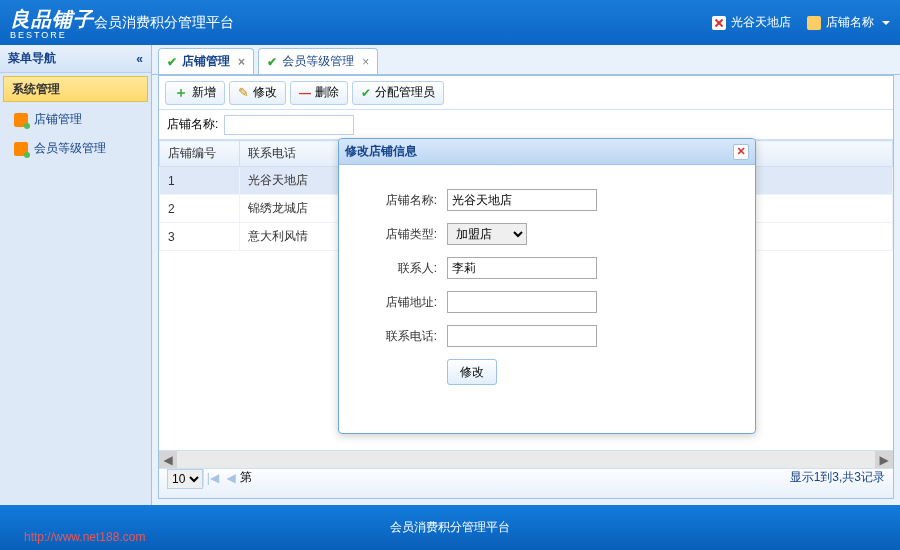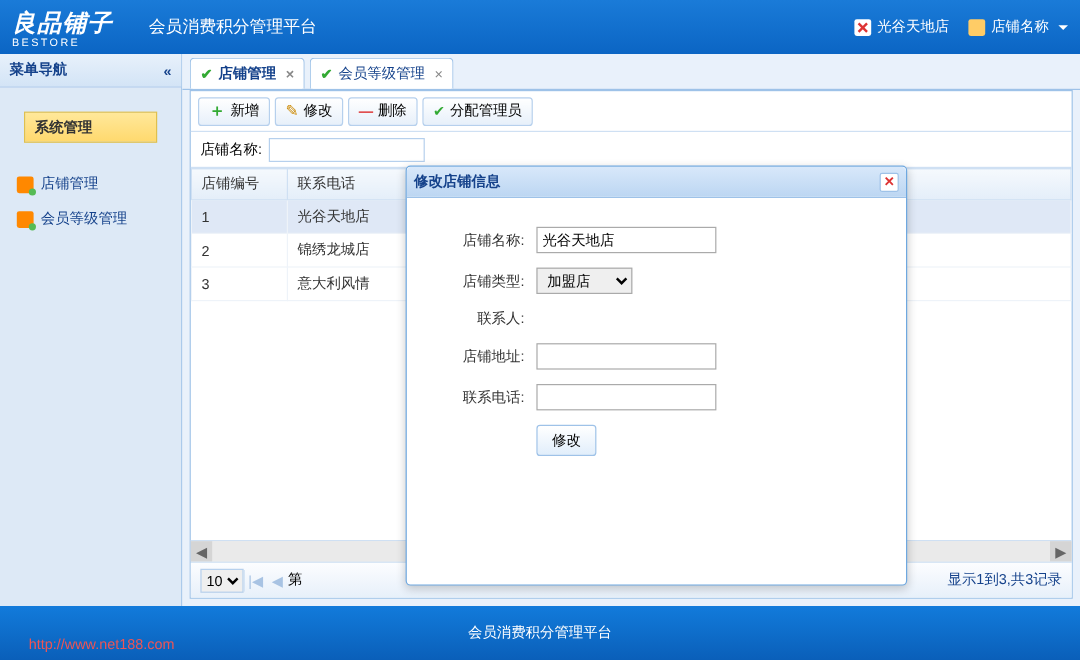--- a/index.html
+++ b/index.html
@@ -1,35 +1,35 @@
 <!DOCTYPE html>
 <html><head>
 <meta charset="utf-8">
 <style>
 *{box-sizing:border-box;font-family:"Microsoft YaHei",Arial,sans-serif;font-size:12px}
 body{margin:0;width:900px;height:550px;overflow:hidden;background:#fff;position:relative}
 .topbar{height:45px;background:linear-gradient(#1a7bd8,#0b65c4);display:flex;align-items:center;color:#fff;padding:0 10px}
 .logo{font-size:20px;font-weight:bold;font-style:italic;letter-spacing:1px}
 .logo-sub{font-size:9px;letter-spacing:2px;margin-top:-3px}
-.logo-box{display:flex;flex-direction:column;margin-right:30px}
+.logo-box{display:flex;flex-direction:column;}
 .app-title{font-size:14px;margin-right:18px}
 .top-spacer{flex:1}
 .top-action{display:flex;align-items:center;gap:5px;margin-left:16px;cursor:pointer}
 .ic{display:inline-block;width:14px;height:14px;border-radius:2px}
 .ic-closeall{background:#fff;position:relative}
 .ic-closeall::before,.ic-closeall::after{content:"";position:absolute;left:2px;top:6px;width:10px;height:2px;background:#d33}
 .ic-closeall::before{transform:rotate(45deg)}
 .ic-closeall::after{transform:rotate(-45deg)}
 .ic-user{background:#fc6}
 .caret{width:0;height:0;border-left:4px solid transparent;border-right:4px solid transparent;border-top:4px solid #fff;margin-left:3px}
 .body{display:flex;height:460px}
 .sidebar{width:152px;background:#dde9f6;border-right:1px solid #9ec2e8}
 .side-head{height:28px;background:linear-gradient(#e8f1fb,#d3e4f6);border-bottom:1px solid #b6d0ed;display:flex;align-items:center;justify-content:space-between;padding:0 8px;font-weight:bold;color:#15428b}
 .collapse{color:#15428b;font-weight:bold}
-.side-group{height:26px;background:linear-gradient(#ffe89a,#ffd96e);border:1px solid #e0c04d;margin:20px;display:flex;align-items:center;padding:4px 8px;font-weight:bold;color:#333}
+.side-group{height:26px;background:linear-gradient(#ffe89a,#ffd96e);border:1px solid #e0c04d;margin:3px;display:flex;align-items:center;padding:4px 8px;font-weight:bold;color:#333}
 .side-item{display:flex;align-items:center;gap:6px;padding:6px 14px;color:#15428b;cursor:pointer}
 .ic-node{width:14px;height:14px;background:#f80;border-radius:2px;position:relative}
 .ic-node::after{content:"";position:absolute;width:6px;height:6px;background:#5b5;border-radius:50%;right:-2px;bottom:-2px}
 .main{flex:1;background:#e9f1fb;display:flex;flex-direction:column}
 .tabs{height:30px;display:flex;align-items:flex-end;padding:4px 6px 0;gap:4px;background:#e9f1fb;border-bottom:1px solid #9ec2e8}
 .tab{height:26px;background:#fff;border:1px solid #9ec2e8;border-bottom:none;border-radius:4px 4px 0 0;display:flex;align-items:center;padding:0 8px;gap:5px;color:#15428b}
 .tab.active{font-weight:bold}
 .ic-check{color:#3a3;font-weight:bold}
 .tab-x{color:#888;margin-left:3px;cursor:pointer}
 .content{flex:1;background:#fff;margin:0 6px 6px;border:1px solid #9ec2e8;display:flex;flex-direction:column;position:relative}
@@ -42,27 +42,27 @@
 .searchrow{height:30px;display:flex;align-items:center;gap:6px;padding:0 8px;border-bottom:1px solid #cfe0f3}
 .searchrow input{height:20px;border:1px solid #b6d0ed;width:130px;padding:0 4px}
 .grid{flex:1;overflow:hidden}
 .grid table{width:100%;border-collapse:collapse}
 .grid th{background:linear-gradient(#f5f9fd,#e4eef9);border:1px solid #cfe0f3;height:26px;text-align:left;padding:0 8px;color:#333;font-weight:normal}
 .grid td{border:1px solid #eef3f9;height:28px;padding:0 8px;color:#333}
 .grid tr.sel td{background:#dfe8f6}
 .hscroll{height:18px;background:#eaeaea;display:flex;border-top:1px solid #cfe0f3}
 .hsl,.hsr{width:18px;background:#d5d5d5;display:flex;align-items:center;justify-content:center;color:#666}
 .hstrack{flex:1;background:#eaeaea}
-.pager{height:30px;border-top:1px solid #cfe0f3;display:flex;align-items:center;padding:0 8px;gap:0;background:linear-gradient(#fcfdff,#e7f0fa)}
+.pager{height:30px;border-top:1px solid #cfe0f3;display:flex;padding:0 8px;gap:0;background:linear-gradient(#fcfdff,#e7f0fa)}
 .pager select{height:20px;border:1px solid #b6d0ed}
 .psep{width:1px;height:18px;background:#cfe0f3}
 .pbtn{width:18px;height:18px;color:#a8c3e3;cursor:pointer;display:flex;align-items:center;justify-content:center}
 .pinfo{margin-left:auto;color:#15428b}
 .footer{height:45px;background:linear-gradient(#127bdb,#0a5fb9);display:flex;align-items:center;justify-content:center;color:#fff;font-size:13px}
-.modal{position:absolute;left:338px;top:138px;width:418px;height:350px;background:#fff;border:1px solid #6ea8e0;border-radius:4px;z-index:10;box-shadow:0 2px 8px rgba(0,0,0,.2)}
+.modal{position:absolute;left:338px;top:138px;width:418px;height:296px;background:#fff;border:1px solid #6ea8e0;border-radius:4px;z-index:10;box-shadow:0 2px 8px rgba(0,0,0,.2)}
 .modal-head{height:26px;background:linear-gradient(#d8e8fa,#bcd6f2);border-bottom:1px solid #9ec2e8;display:flex;align-items:center;justify-content:space-between;padding:0 6px;border-radius:4px 4px 0 0}
 .modal-head span{font-weight:bold;color:#15428b}
 .modal-x{width:16px;height:16px;background:#fff;border:1px solid #9ec2e8;border-radius:2px;color:#d33;font-weight:bold;display:flex;align-items:center;justify-content:center;cursor:pointer;font-size:11px}
 .modal-body{padding:24px 28px}
 .frow{display:flex;align-items:center;margin-bottom:12px}
 .frow label{width:80px;text-align:right;padding-right:10px;color:#333}
 .frow input,.frow select{height:22px;border:1px solid #aaa;width:150px;padding:0 4px}
 .frow select{width:80px}
 .submit-row{padding-left:80px}
 .btn-submit{height:26px;width:50px;border:1px solid #9ec2e8;background:linear-gradient(#fff,#e1eefb);border-radius:3px;cursor:pointer}
@@ -209,20 +209,21 @@
     <div class="frow">
         <label>店铺名称:</label>
         <input value="光谷天地店" style="">
       </div>
     <div class="frow">
         <label>店铺类型:</label>
         <select><option>加盟店</option></select>
       </div>
     <div class="frow">
         <label>联系人:</label>
+        <input value="李莉" style="">
       </div>
     <div class="frow">
         <label>店铺地址:</label>
         <input value="" style="">
       </div>
     <div class="frow">
         <label>联系电话:</label>
         <input value="" style="">
       </div>
     <div class="frow submit-row">

